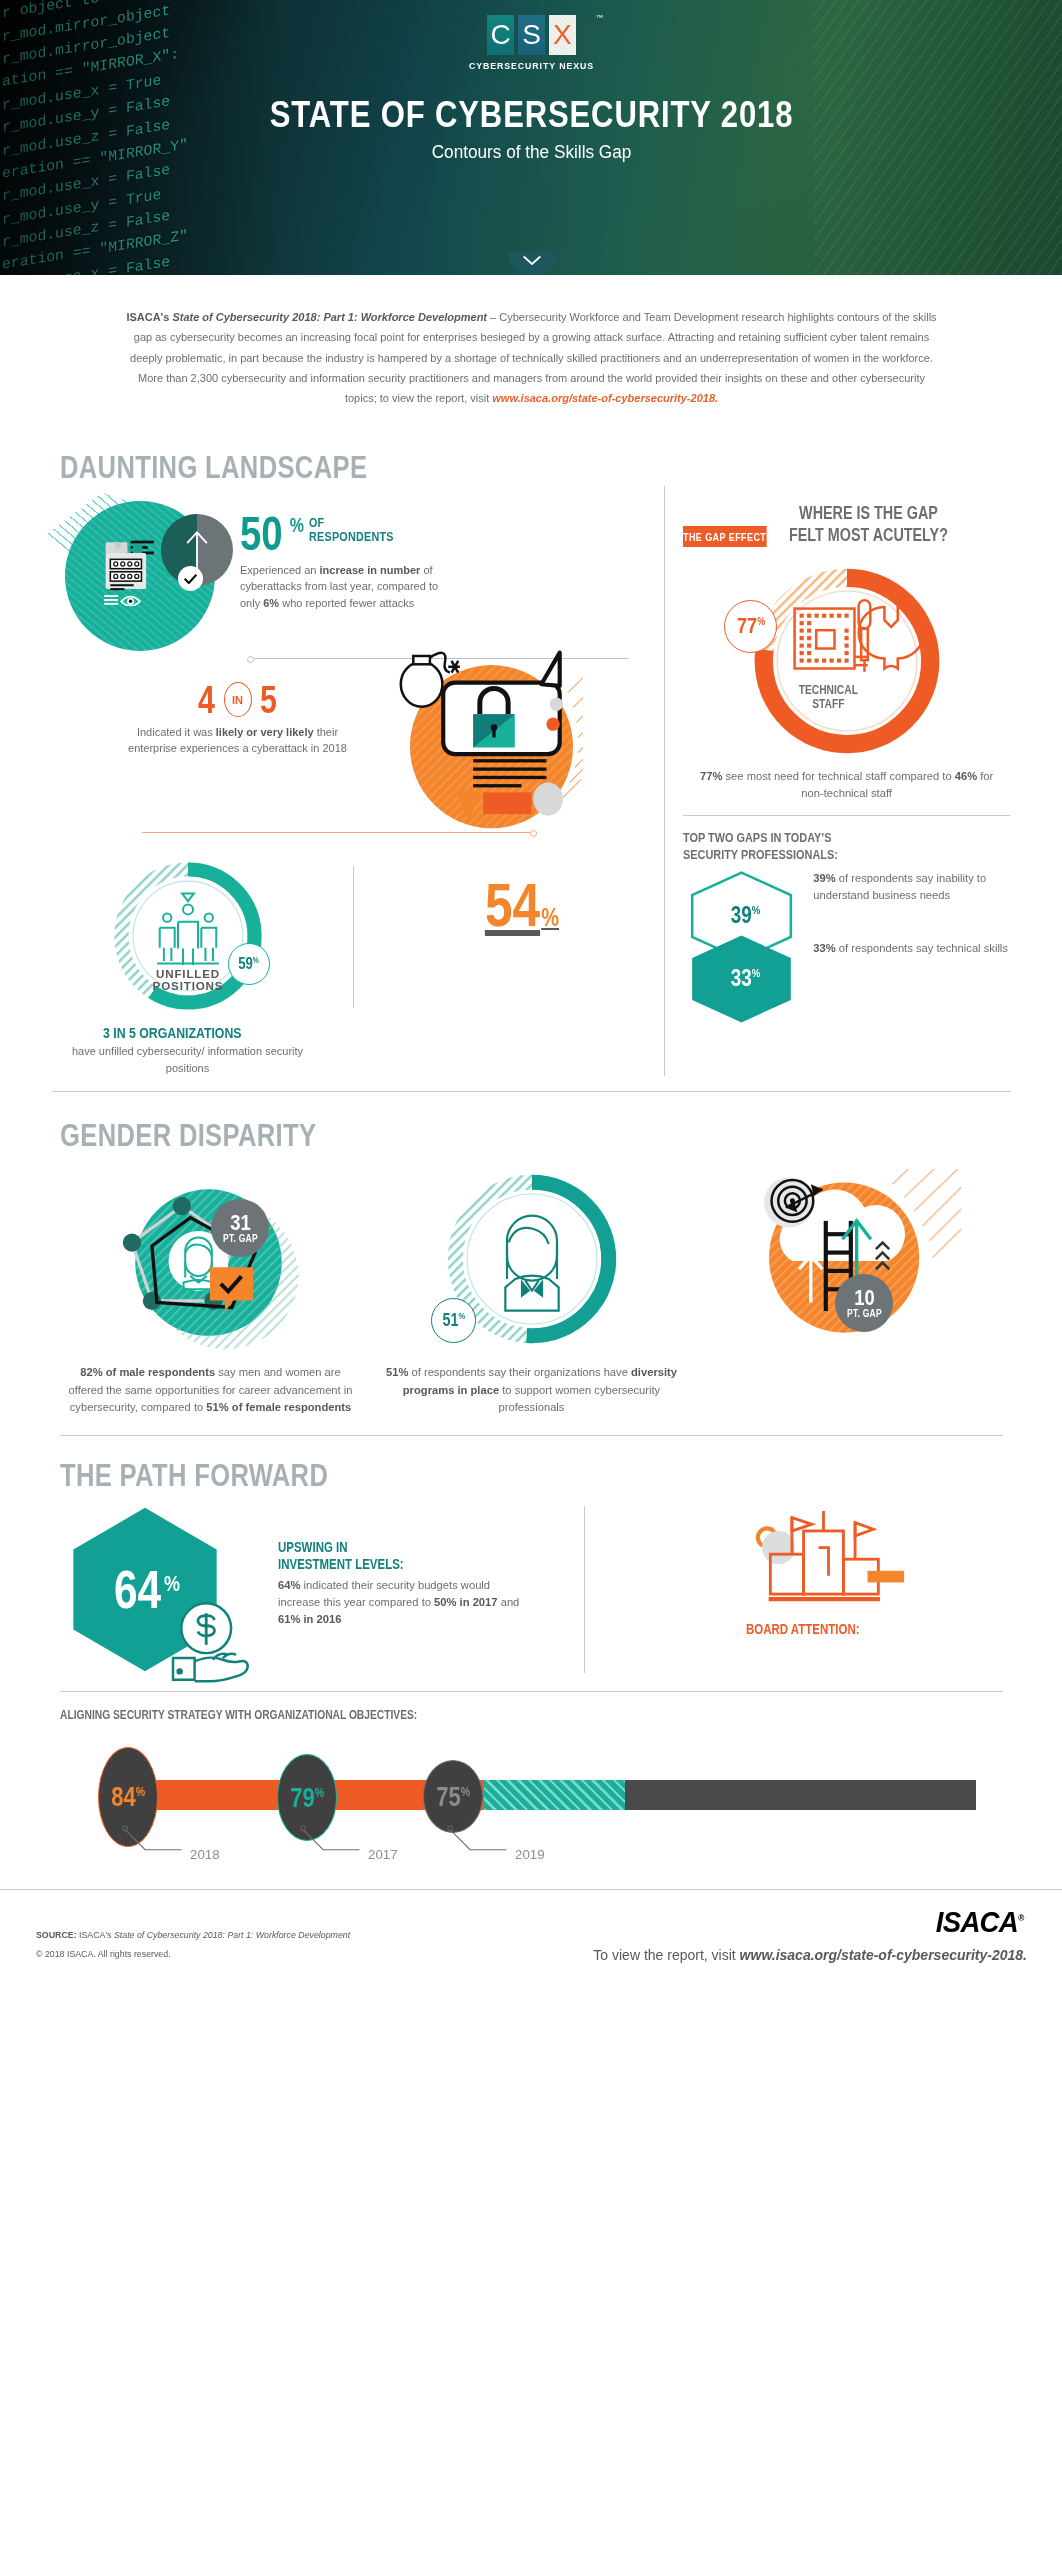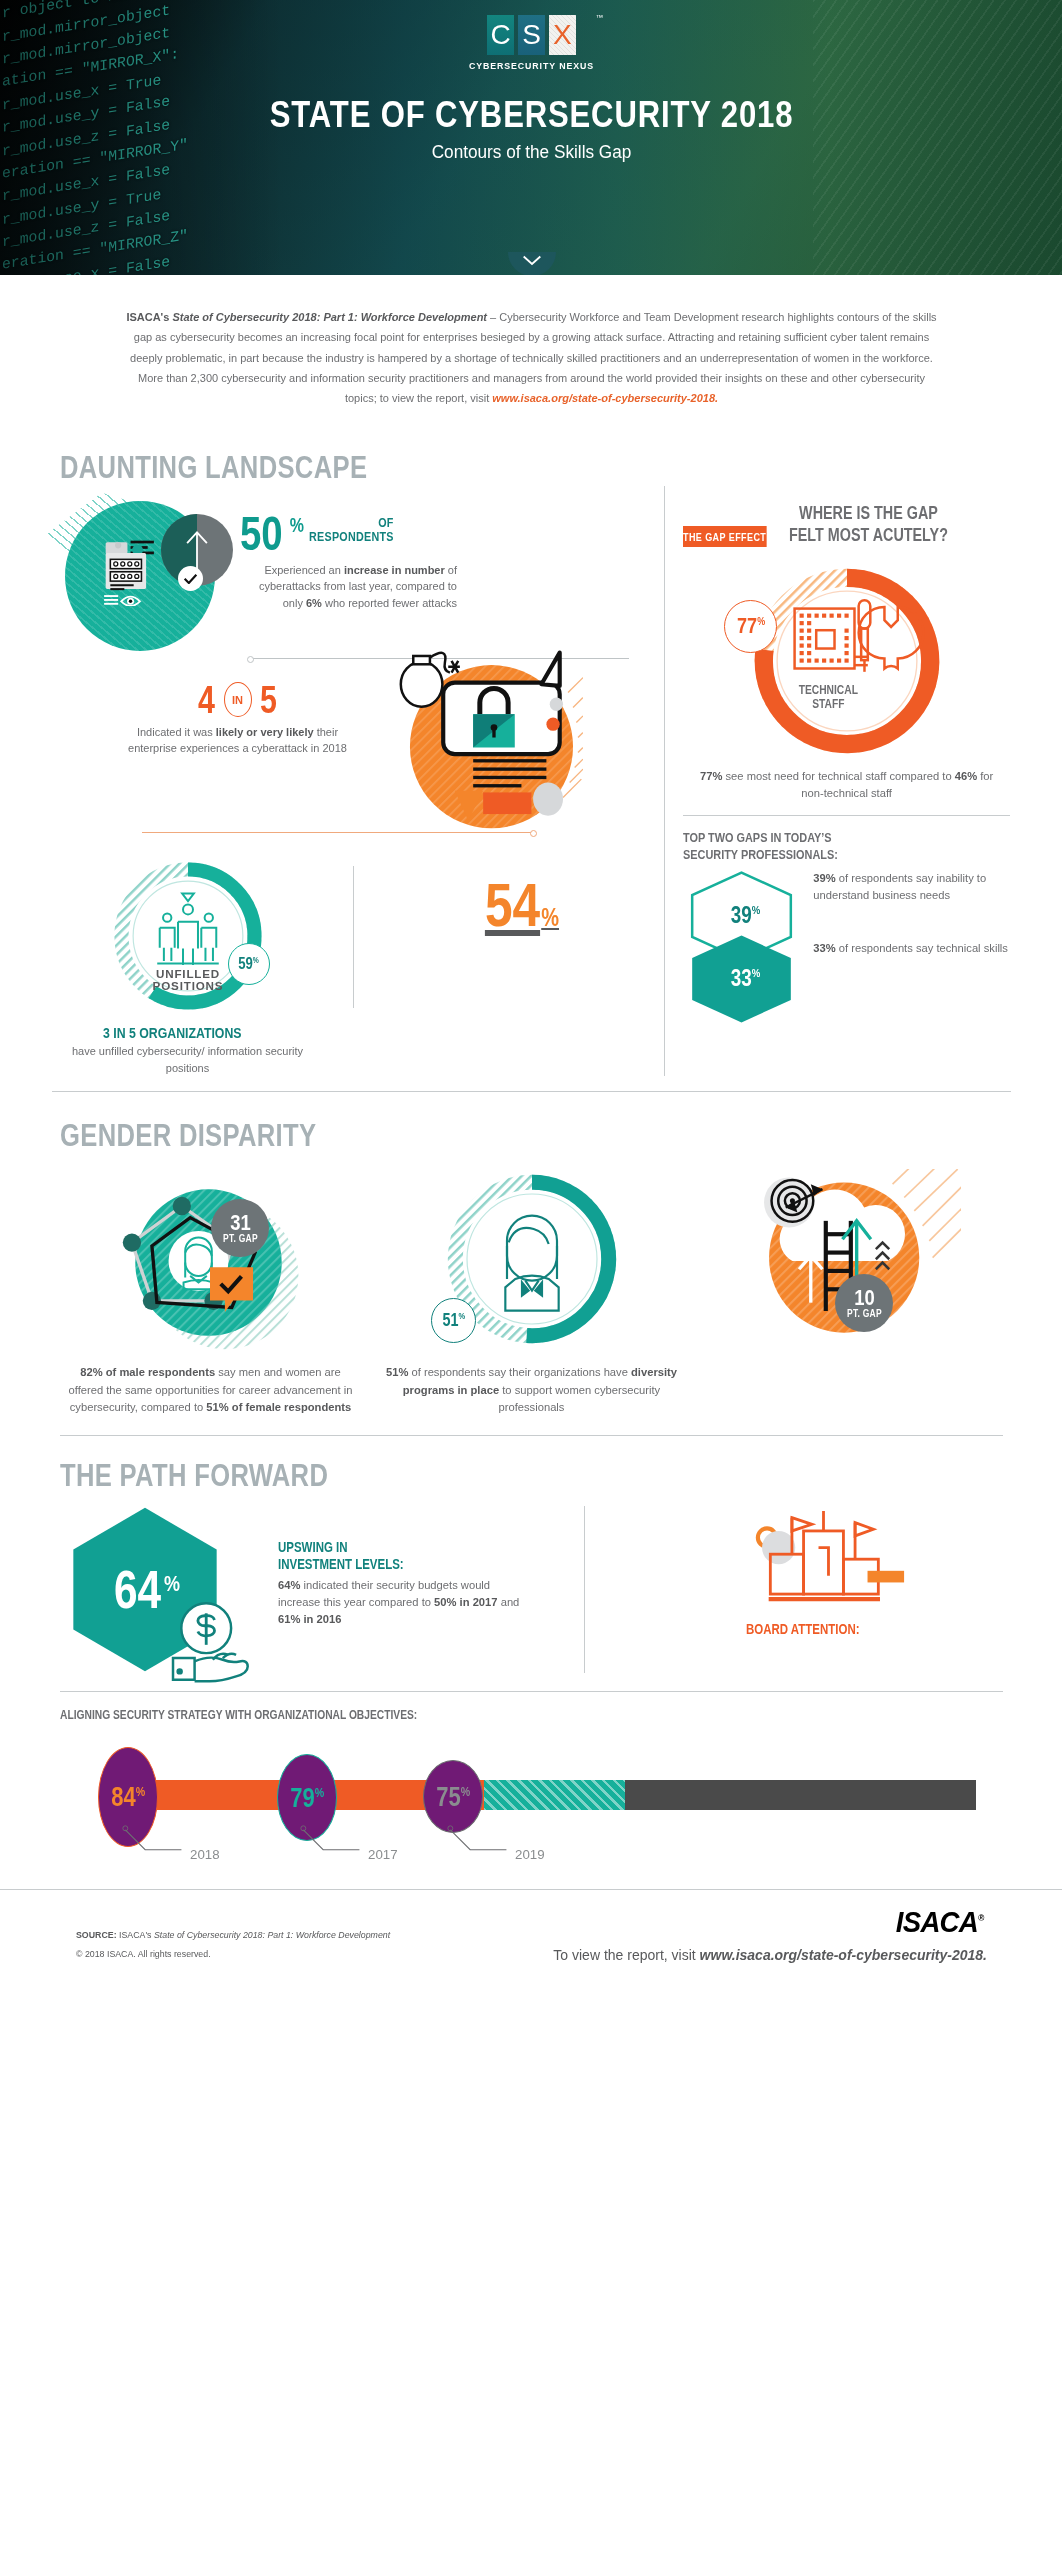--- a/index.html
+++ b/index.html
@@ -98,21 +98,21 @@
   .tealdk { color: #11817c; }
 
   
   .sec-dl { position: relative; padding: 18.3px 0 0; }
   .dl-title { margin: 0 0 0 60px; }
   .dl-body { display: flex; padding: 0 50px 0 50px; }
   .dl-left { width: 609px; position: relative; }
   .dl-right { width: 346px; margin-left: 5px; }
 
   
-  .stat1 { display: flex; align-items: flex-start; margin-top: 15px; position: relative; height: 163px; text-align: right;}
+  .stat1 { display: flex; align-items: flex-start; margin-top: 15px; position: relative; height: 163px;}
   .art-circle {
     width: 150px; height: 150px; border-radius: 50%; background: #16b09b; position: relative; flex: none;
     margin-left: 15px;
   }
   .art-circle .hatch {
     position:absolute; inset:0; border-radius:50%;
     background: repeating-linear-gradient(40deg, rgba(255,255,255,.13) 0 1.7px, rgba(0,0,0,0) 1.7px 5.8px);
   }
   .rays { position:absolute; left:-18.3px; top:-8.3px; width:100px; height:75px;
     background: repeating-linear-gradient(40deg, rgba(22,176,155,.55) 0 1.3px, rgba(0,0,0,0) 1.3px 6.7px);
@@ -261,37 +261,37 @@
   
   .sec-align { padding: 15px 50px 0; }
   .align-head { margin-left: 10px; font-size: 12.5px; color:#6d6e71; }
   .align-chart { position: relative; height: 150px; margin-top: 10px; }
   .bar { position:absolute; height: 30px; top: 48px; }
   .bar.b1 { left: 67px; width: 367px; background:#ef5b25; }
   .bar.b2 { left: 242px; width: 333px; background:#16b09b;
     background-image: repeating-linear-gradient(45deg, rgba(255,255,255,.45) 0 2.5px, rgba(0,0,0,0) 2.5px 7.5px); }
   .bar.b3 { left: 392px; width: 534px; background:#4a4a4a; }
   .pill { position:absolute; top: 25px; width: 60px; height: 80px; border-radius: 50%;
-    background:#701a75; display:flex; align-items:center; justify-content:center; }
+    background:#404040; display:flex; align-items:center; justify-content:center; }
   .pill .n { font-family:"Liberation Sans Narrow","Liberation Sans",sans-serif; font-weight:bold; font-size: 27.5px; transform:scaleX(.8); }
   .pill .n sup { font-size: 13.3px; }
   .pill.p1 { left: 48px; border:1.8px solid #ef5b25; height: 100px; top:15px; }
   .pill.p1 .n { color:#f4852b; }
   .pill.p2 { left: 227px; border:1.8px solid #16b09b; height: 87px; top:22px; }
   .pill.p2 .n { color:#16b09b; }
   .pill.p3 { left: 373px; border:1.3px solid #6d6e71; height: 73px; top: 28px; }
   .pill.p3 .n { color:#8a8d8f; }
   .yr { position:absolute; font-size: 13.3px; color:#8a8d8f; }
   .yr.y1 { left: 140px; top: 115px; }
   .yr.y2 { left: 318px; top: 115px; }
   .yr.y3 { left: 465px; top: 115px; }
   .leader { position:absolute; }
 
   
-  .footer { margin-top: 6.7px; padding: 15px 76px 20px; border-top: 0.8px solid #c8ccce;
+  .footer { margin-top: 6.7px; padding: 15px 36px 20px; border-top: 0.8px solid #c8ccce;
     display:flex; justify-content:space-between; align-items:flex-end; }
   .fl { font-size: 8.8px; color:#58595b; line-height: 2.1; }
   .fl b { font-weight: bold; }
   .fl i { font-style: italic; }
   .fr { text-align:right; }
   .isaca { font-family:"Liberation Sans Narrow","Liberation Sans", sans-serif; font-size: 30px;
     font-weight: bold; font-style: italic; color:#000; letter-spacing:-0.8px; transform: scaleX(.92); display:inline-block;}
   .isaca sup { font-size: 9.2px; vertical-align: super; }
   .fvisit { font-size: 14px; color:#58595b; margin-top: 8.3px; }
   .fvisit i { font-style: italic; font-weight: bold; }

